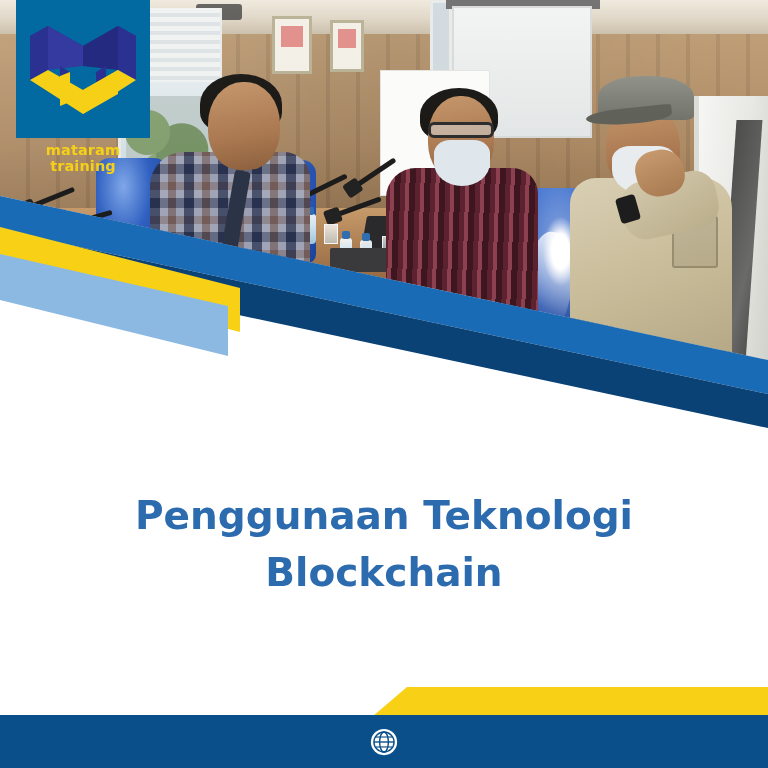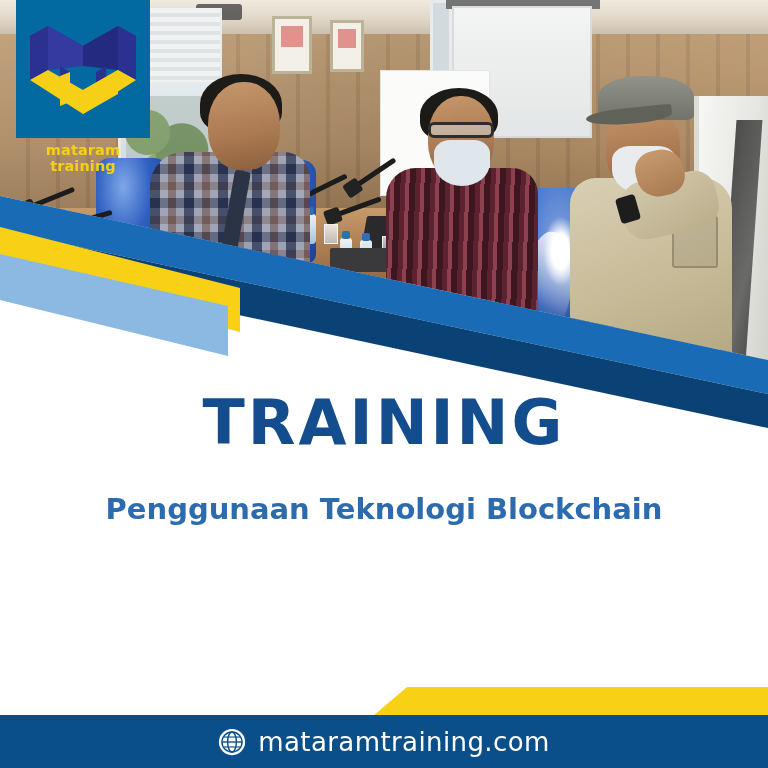--- a/index.html
+++ b/index.html
@@ -388,21 +388,21 @@
     font-weight: 700;
     letter-spacing: 3px;
     color: #134D8D;
     font-family: "DejaVu Sans", sans-serif;
   }
   .subhead {
     position: absolute;
     left: 28px; top: 488px;
     width: 712px;
     text-align: center;
-    font-size: 29px;
+    font-size: 39px;
     line-height: 1.46;
     font-weight: 700;
     color: #2D6BAF;
     font-family: "DejaVu Sans", sans-serif;
   }
 
   
   .footer-bar {
     position: absolute;
     left: 0; top: 715px;
@@ -531,31 +531,29 @@
 
       <polygon points="30,52 30,84 40,78 40,58 53,66 66,58 66,78 76,84 76,52 53,66" fill="#2B3190"></polygon>
 
       <polygon points="0,66 18,56 53,76 88,56 106,66 53,100" fill="#F6D016"></polygon>
       <polygon points="30,62 40,58 40,88 30,92" fill="#F6D016"></polygon>
       <polygon points="53,76 53,100 88,80 88,56" fill="#F6D016"></polygon>
     </svg>
     <div class="logo-text">mataram training</div>
   </div>
 
-  <div class="headline">TRAINING</div>
 
   <div class="subhead">
     <div>Penggunaan Teknologi Blockchain</div>
   </div>
 
   <div class="footer-bar">
     <svg class="globe-icon" viewBox="0 0 32 32" xmlns="http://www.w3.org/2000/svg">
       <circle cx="16" cy="16" r="15" fill="#ffffff"></circle>
       <circle cx="16" cy="16" r="11.5" fill="none" stroke="#0B4F8A" stroke-width="1.6"></circle>
       <ellipse cx="16" cy="16" rx="5" ry="11.5" fill="none" stroke="#0B4F8A" stroke-width="1.6"></ellipse>
       <line x1="4.5" y1="16" x2="27.5" y2="16" stroke="#0B4F8A" stroke-width="1.6"></line>
       <line x1="6.4" y1="10.3" x2="25.6" y2="10.3" stroke="#0B4F8A" stroke-width="1.3"></line>
       <line x1="6.4" y1="21.7" x2="25.6" y2="21.7" stroke="#0B4F8A" stroke-width="1.3"></line>
     </svg>
-    <div class="footer-url">mataramtraining.com</div>
   </div>
 
 </div>
 
 </body></html>

